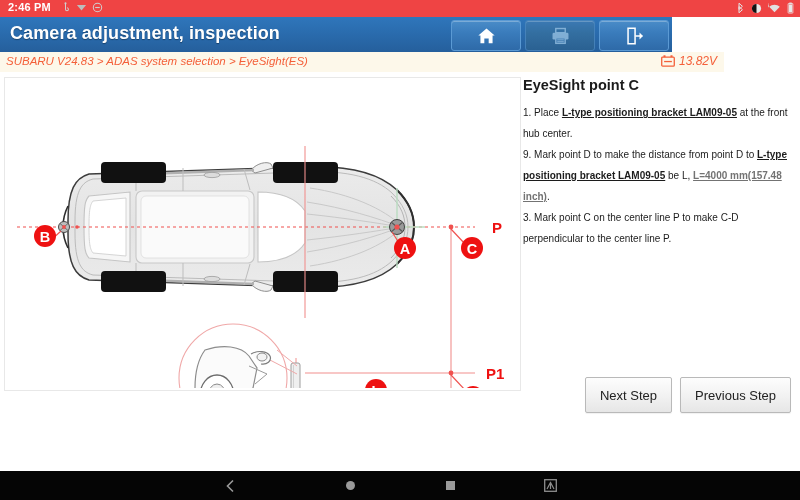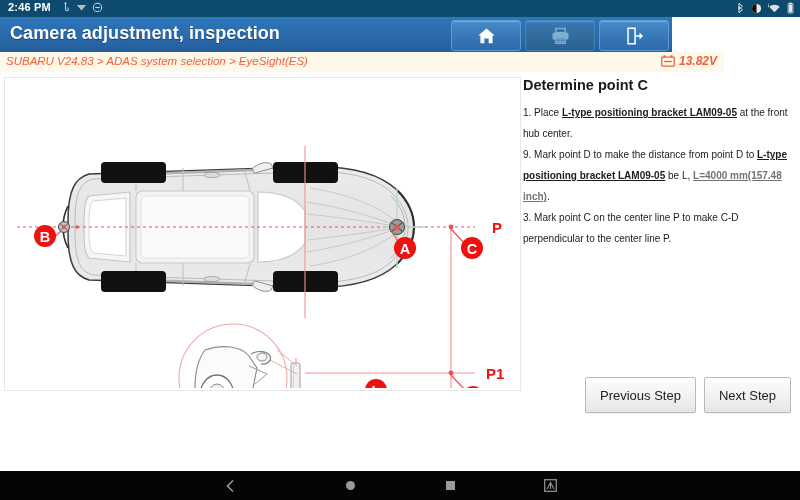--- a/index.html
+++ b/index.html
@@ -7,21 +7,21 @@
     width:800px;height:500px;overflow:hidden;
     font-family:"Liberation Sans", sans-serif;
     background:#ffffff;
     -webkit-font-smoothing:antialiased;
   }
   .screen{position:relative;width:800px;height:500px;}
 
   
   .statusbar{
     position:absolute;left:0;top:0;width:800px;height:17px;
-    background:#0c4a6e;color:#fff;
+    background:#ef4444;color:#fff;
   }
   .sb-clock{
     position:absolute;left:8px;top:1px;font-size:11px;font-weight:bold;
     letter-spacing:.2px;color:#fff;
   }
   .sb-left-icons{position:absolute;left:60px;top:2px;display:flex;gap:5px;align-items:center;}
   .sb-right-icons{position:absolute;right:6px;top:2px;display:flex;gap:6px;align-items:center;}
   .sb-ico{display:block;}
 
   
@@ -55,21 +55,21 @@
     position:absolute;left:0;top:52px;width:724px;height:20px;
     background:#fdf8ea;border-bottom:1px solid #efe6cd;
   }
   .crumb{
     position:absolute;left:6px;top:3px;
     font-size:11.5px;font-style:italic;color:#f4603a;white-space:nowrap;
   }
   .volt-wrap{
     position:absolute;right:7px;top:2px;display:flex;align-items:center;gap:4px;
   }
-  .volt-text{font-size:12px;font-style:italic;color:#f4603a;font-weight:bold;}
+  .volt-text{font-size:12px;font-style:italic;color:#f4603a;font-weight:normal;}
 
   
   .content{position:absolute;left:0;top:72px;width:800px;height:352px;background:#fff;}
 
   .diagram-panel{
     position:absolute;left:4px;top:5px;width:515px;height:312px;
     background:#ffffff;border:1px solid #e8e8e8;overflow:hidden;
   }
   .diagram-panel svg{display:block;}
 
@@ -368,29 +368,29 @@
         <g>
           <circle cx="371" cy="312" r="11" fill="#ee1111"></circle>
           <text x="371" y="317.5" font-family="Liberation Sans, sans-serif" font-size="14.5" font-weight="bold" fill="#ffffff" text-anchor="middle">L</text>
         </g>
         <text x="487" y="155" font-family="Liberation Sans, sans-serif" font-size="15" font-weight="bold" fill="#ee1111">P</text>
         <text x="481" y="301" font-family="Liberation Sans, sans-serif" font-size="15" font-weight="bold" fill="#ee1111">P1</text>
       </svg>
     </div>
 
     <div class="instr">
-      <div class="instr-title">Determine point C</div>
+      <div class="instr-title">EyeSight point C</div>
       <div class="instr-body">
         <span>1. Place </span><b>L-type positioning bracket LAM09-05</b><span> at the front hub center.</span><br>
         <span>9. Mark point D to make the distance from point D to </span><b>L-type positioning bracket LAM09-05</b><span> be L, </span><span class="red"><u>L=4000 mm(157.48 inch)</u></span><span>.</span><br>
         <span>3. Mark point C on the center line P to make C-D perpendicular to the center line P.</span>
       </div>
       <div class="step-btns">
+        <div class="step-btn">Next Step</div>
         <div class="step-btn">Previous Step</div>
-        <div class="step-btn">Next Step</div>
       </div>
     </div>
   </div>
 
 
   <div class="navbar">
     <div class="nav-ico nav-back">
       <svg width="11" height="14" viewBox="0 0 11 14">
         <path d="M8 1.5 2.5 7 8 12.5" fill="none" stroke="#9a9a9a" stroke-width="1.6"></path>
       </svg>

